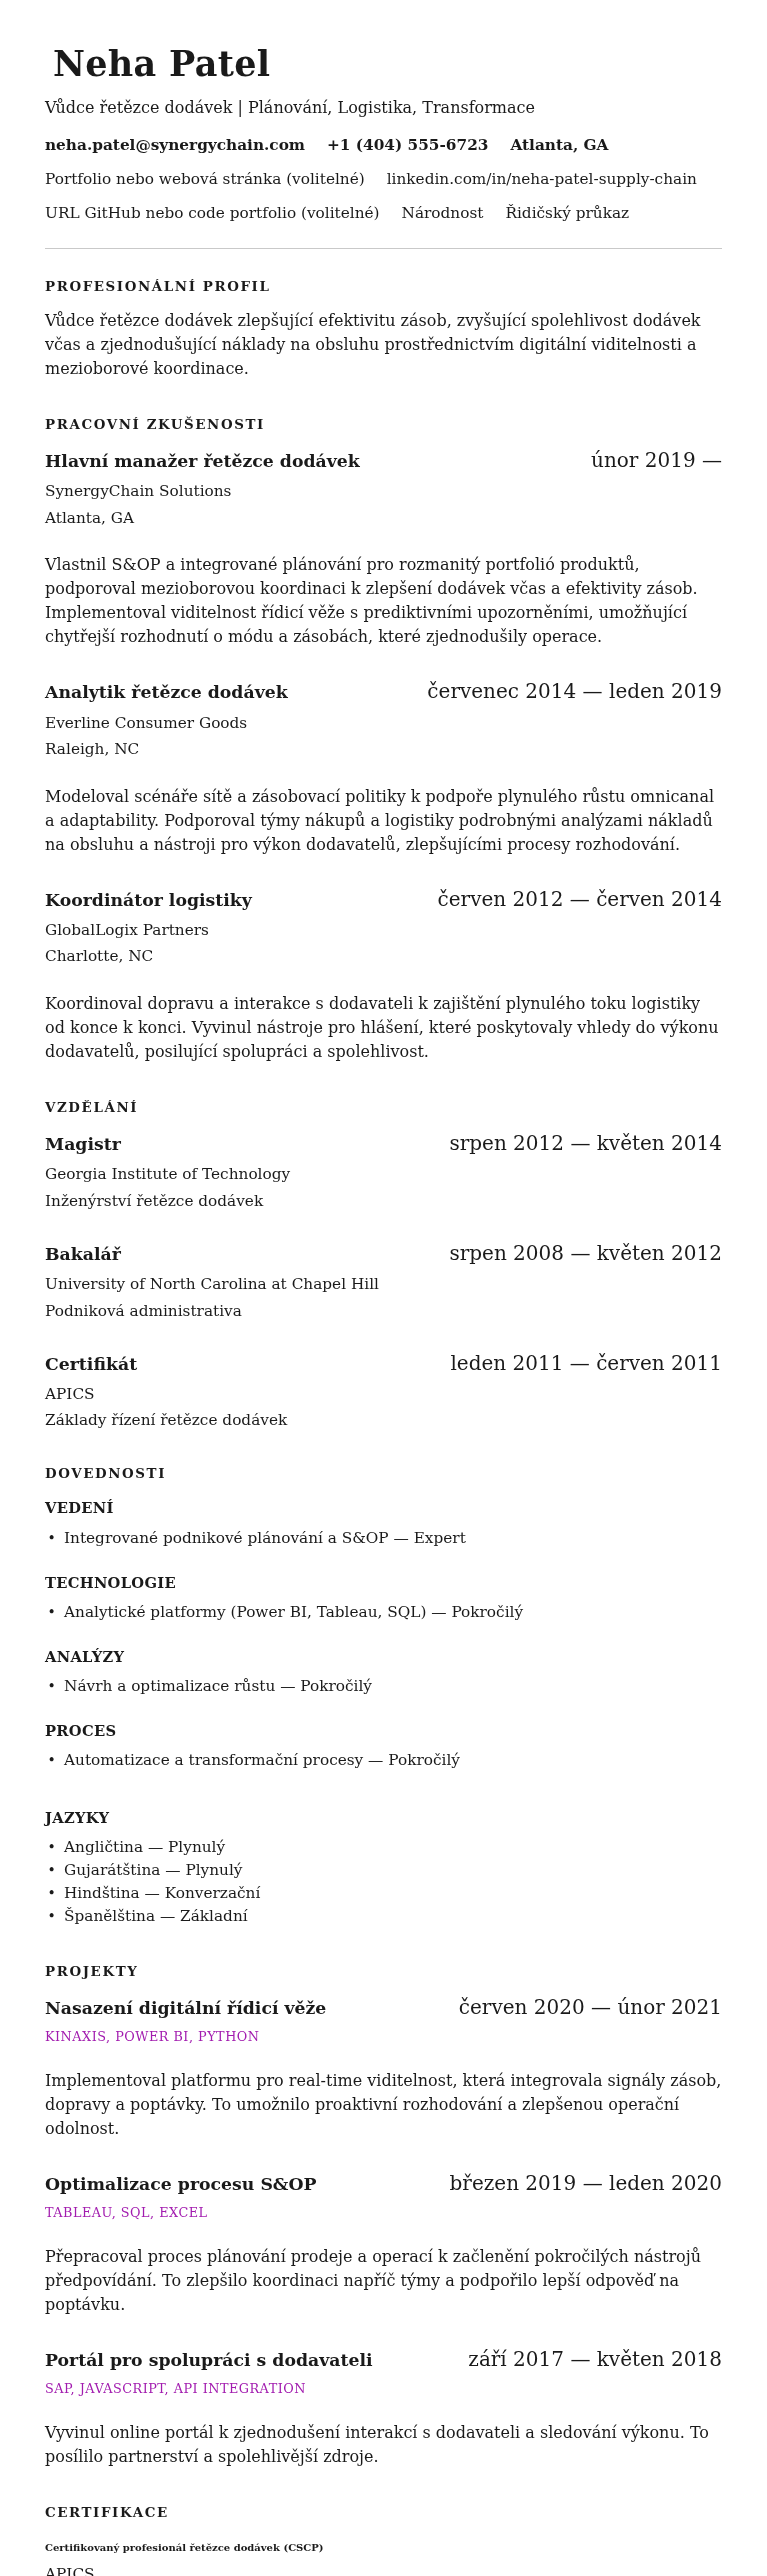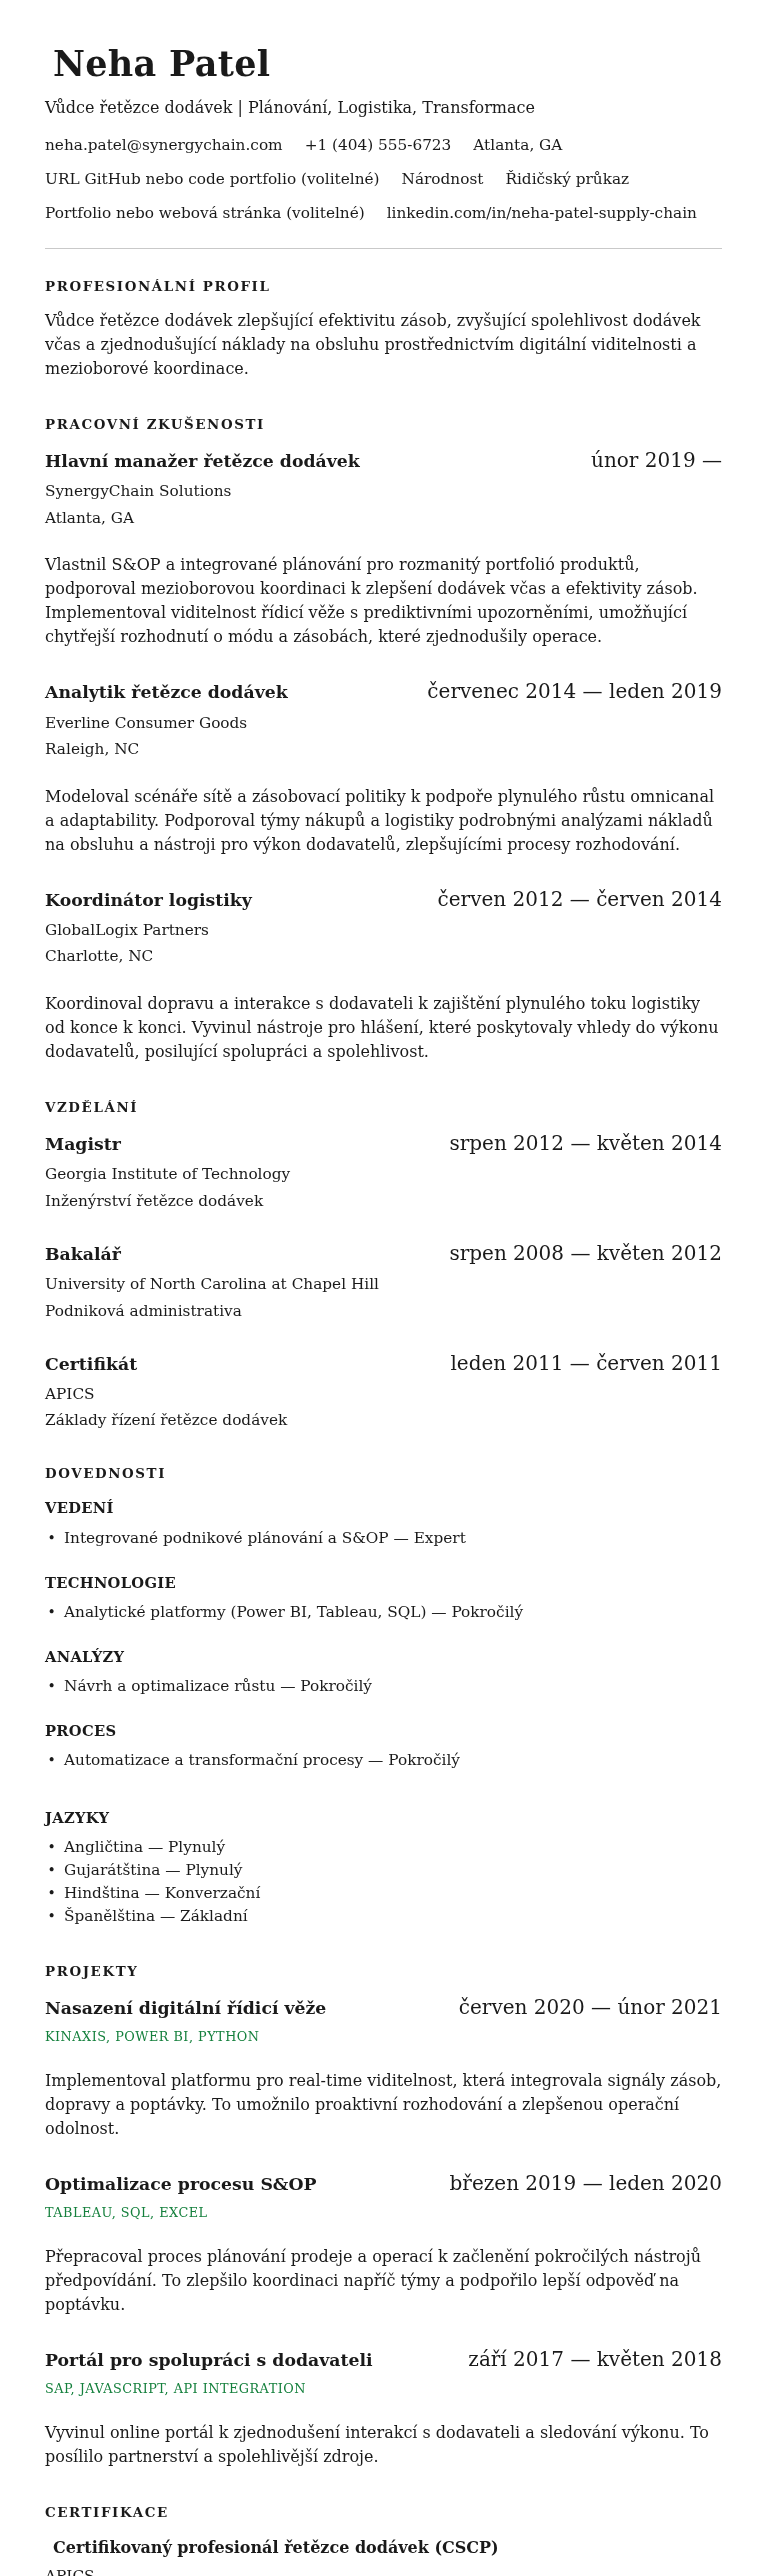--- a/index.html
+++ b/index.html
@@ -26,21 +26,21 @@
     line-height: 1.3;
   }
   .contact { margin-top: 16.6px; }
   .contact-row {
     display: flex;
     gap: 22px;
     font-size: 15.3px;
     line-height: 1.3;
     margin-top: 14px;
   }
-  .contact-row:first-child { margin-top: 0; }
+  .contact-row:first-child { margin-top: 0; font-weight: bold; }
   .divider {
     border: none;
     border-top: 0.6px solid #c9c9c9;
     margin: 24px 0 0 0;
   }
   
   .section { margin-top: 35px; }
   .section.first { margin-top: 29px; }
   .section-heading {
     font-size: 13.4px;
@@ -78,21 +78,21 @@
   .entry-desc {
     margin: 25.6px 0 0 0;
     font-size: 16px;
     line-height: 24px;
     max-width: 678px;
   }
   .entry-stack {
     margin-top: 9px;
     font-size: 12.8px;
     letter-spacing: 0.5px;
-    color: #15803d;
+    color: #a21caf;
   }
   
   .skill-group { margin-top: 24px; }
   .skill-group.first { margin-top: 18px; }
   .skill-group.spaced { margin-top: 37px; }
   .skill-group-name {
     font-size: 14.7px;
     font-weight: 700;
     letter-spacing: 0.3px;
     margin: 0;
@@ -111,21 +111,21 @@
   ul.bullets li::before {
     content: "•";
     position: absolute;
     left: 2.6px;
     top: 0;
     font-size: 14px;
   }
   
   .cert { margin-top: 27px; }
   .cert.first { margin-top: 18px; }
-  .cert-title { font-size: 16px; font-weight: 700; line-height: 20.5px; margin: 8px; }
+  .cert-title { font-size: 10px; font-weight: 700; line-height: 20.5px; margin: 0; }
   .cert-issuer { margin-top: 6.4px; font-size: 15.3px; line-height: 19px; }
   .cert-date {
     margin-top: 5.8px;
     font-size: 12.8px;
     letter-spacing: 0.5px;
     color: #2b2b2b;
   }
 </style>
 </head>
 <body>
@@ -136,27 +136,27 @@
     <h1 class="name">Neha Patel</h1>
     <div class="headline">Vůdce řetězce dodávek | Plánování, Logistika, Transformace</div>
 
     <div class="contact">
       <div class="contact-row">
         <span>neha.patel@synergychain.com</span>
         <span>+1 (404) 555-6723</span>
         <span>Atlanta, GA</span>
       </div>
       <div class="contact-row">
+        <span>Portfolio nebo webová stránka (volitelné)</span>
+        <span>linkedin.com/in/neha-patel-supply-chain</span>
+      </div>
+      <div class="contact-row">
         <span>URL GitHub nebo code portfolio (volitelné)</span>
         <span>Národnost</span>
         <span>Řidičský průkaz</span>
-      </div>
-      <div class="contact-row">
-        <span>Portfolio nebo webová stránka (volitelné)</span>
-        <span>linkedin.com/in/neha-patel-supply-chain</span>
       </div>
     </div>
   </header>
 
   <hr class="divider">
 
   <section class="section first">
     <h2 class="section-heading">PROFESIONÁLNÍ PROFIL</h2>
     <p class="profile-text">Vůdce řetězce dodávek zlepšující efektivitu zásob, zvyšující spolehlivost dodávek včas a zjednodušující náklady na obsluhu prostřednictvím digitální viditelnosti a mezioborové koordinace.</p>
   </section>

